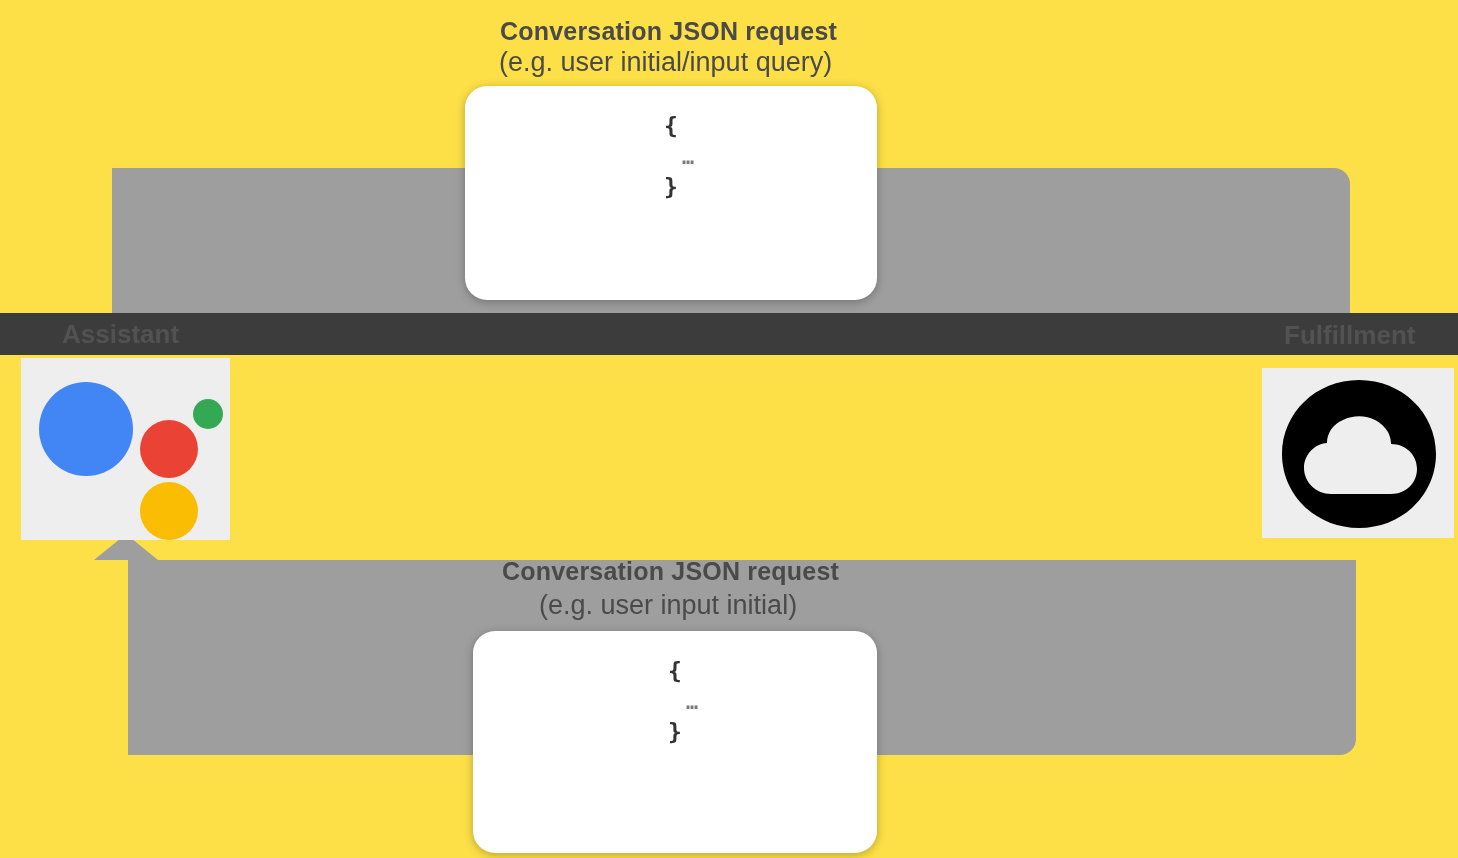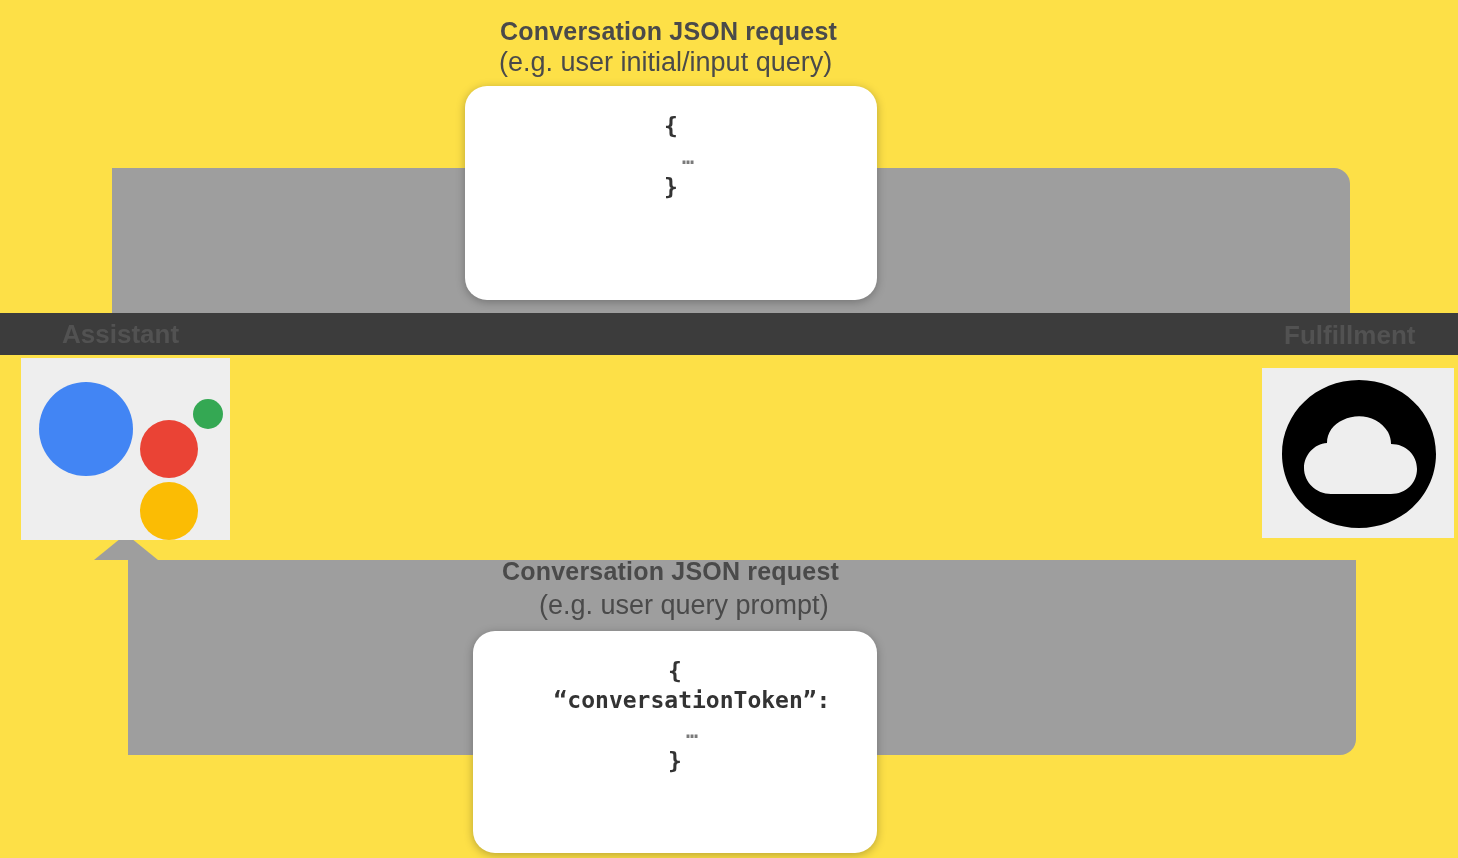--- a/index.html
+++ b/index.html
@@ -203,34 +203,33 @@
 
   <div class="rail rail-top"></div>
 
   <div class="band band-bottom"></div>
   <div class="band-bottom-head"></div>
 
   <div class="band-label lbl-req-title">Conversation JSON request</div>
   <div class="band-sublabel lbl-req-sub">(e.g. user initial/input query)</div>
 
   <div class="band-label lbl-res-title">Conversation JSON request</div>
-  <div class="band-sublabel lbl-res-sub">(e.g. user query prompt)</div>
+  <div class="band-sublabel lbl-res-sub">(e.g. user input initial)</div>
 
   <div class="endpoint-label lbl-assistant">Assistant</div>
   <div class="endpoint-label lbl-fulfillment">Fulfillment</div>
 
   <div class="json-card json-card-top">
     <div class="json-line">{</div>
     <div class="json-line json-ellipsis">…</div>
     <div class="json-line">}</div>
   </div>
 
   <div class="json-card json-card-bottom">
     <div class="json-line">{</div>
-    <div class="json-line json-indent">“conversationToken”:</div>
     <div class="json-line json-ellipsis">…</div>
     <div class="json-line">}</div>
   </div>
 
   <div class="logo-tile">
     <div class="dot dot-blue"></div>
     <div class="dot dot-red"></div>
     <div class="dot dot-green"></div>
     <div class="dot dot-yellow"></div>
   </div>

